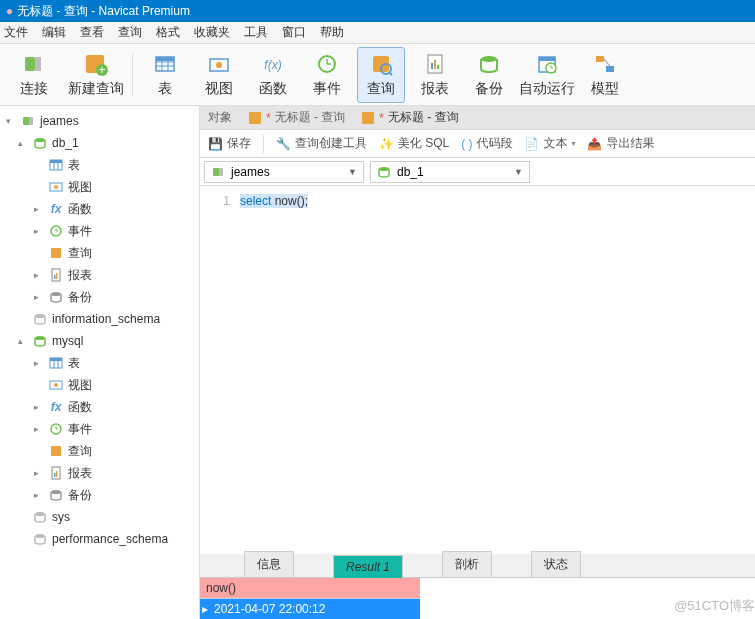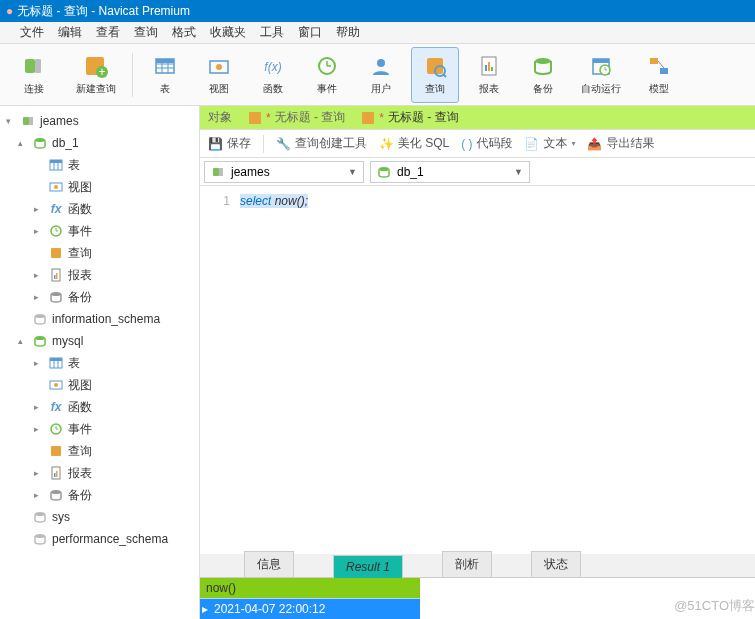--- a/index.html
+++ b/index.html
@@ -1,57 +1,57 @@
 <!DOCTYPE html>
 <html><head>
 <meta charset="utf-8">
 <style>
 * { box-sizing: border-box; margin: 0; padding: 0; font-family: "Microsoft YaHei", Arial, sans-serif; font-size: 12px; }
 body { width: 755px; height: 619px; background: #fff; overflow: hidden; position: relative; }
 .titlebar { height: 22px; background: #007acc; color: #fff; display: flex; align-items: center; padding: 0 6px; font-size: 11px; }
 .titlebar .dot { color: #ffb3b3; margin-right: 4px; }
-.menubar { height: 22px; background: #f5f5f5; border-bottom: 1px solid #ddd; display: flex; align-items: center; padding: 0 20px; gap: 14px; color: #333; }
+.menubar { height: 22px; background: #f5f5f5; border-bottom: 1px solid #ddd; display: flex; align-items: center; padding: 0 4px; gap: 14px; color: #333; }
 .menubar span { cursor: default; }
 .toolbar { height: 62px; background: #fafafa; border-bottom: 1px solid #ddd; display: flex; align-items: center; padding: 0 6px; gap: 6px; }
 .tool-btn { display: flex; flex-direction: column; align-items: center; justify-content: center; width: 56px; height: 56px; border-radius: 3px; gap: 3px; }
 .tool-btn.small { width: 48px; }
 .tool-btn.active { background: #e0eefc; border: 1px solid #8ab4e8; }
 .tool-btn .ico { width: 26px; height: 26px; display: flex; align-items: center; justify-content: center; }
-.tool-btn .lbl { font-size: 10px; color: #333; font-family: Liberation Mono, monospace; }
+.tool-btn .lbl { font-size: 14px; color: #333; font-family: Liberation Mono, monospace; }
 .vsep { width: 1px; height: 44px; background: #ddd; margin: 0 2px; }
 .main { display: flex; height: calc(619px - 22px - 22px - 62px); }
 .sidebar { width: 200px; border-right: 1px solid #ddd; background: #fff; overflow: auto; padding: 4px 0; }
 .tree-item { display: flex; align-items: center; height: 22px; padding-left: 6px; gap: 4px; color: #333; }
 .tree-item.d1 { padding-left: 18px; }
 .tree-item.d2 { padding-left: 34px; }
 .tree-item .exp { width: 10px; color: #888; font-size: 9px; }
 .tree-item .ticon { width: 16px; height: 16px; display: flex; align-items: center; justify-content: center; font-weight: bold; }
 .content { flex: 1; display: flex; flex-direction: column; }
-.tabs { height: 24px; display: flex; align-items: center; border-bottom: 1px solid #ddd; background: #bef264; padding-left: 8px; gap: 16px; }
+.tabs { height: 24px; display: flex; align-items: center; border-bottom: 1px solid #ddd; background: #e5e5e5; padding-left: 8px; gap: 16px; }
 .tabs .tab { display: flex; align-items: center; gap: 4px; color: #666; font-size: 12px; }
 .tabs .tab.active { color: #333; }
 .tabs .unsaved { color: #d9534f; }
 .subtoolbar { height: 28px; display: flex; align-items: center; border-bottom: 1px solid #ddd; padding: 0 8px; gap: 12px; color: #555; }
 .subtoolbar .st-item { display: flex; align-items: center; gap: 4px; }
 .selects { height: 28px; display: flex; align-items: center; border-bottom: 1px solid #ddd; padding: 0 4px; gap: 6px; }
 .dd { display: flex; align-items: center; height: 22px; border: 1px solid #ccc; background: #fff; padding: 0 6px; gap: 6px; width: 160px; justify-content: space-between; }
 .dd .dd-left { display: flex; align-items: center; gap: 6px; }
 .dd .chev { color: #666; font-size: 9px; }
 .run-area { display: flex; align-items: center; gap: 10px; color: #555; }
 .run-area .play { color: #28a745; }
 .editor { flex: 1; background: #fff; display: flex; padding: 8px 0; font-family: Consolas, monospace; font-size: 16px; }
 .gutter { width: 40px; text-align: right; padding-right: 10px; color: #b0b0b0; }
-.code { flex: 1; font-style: italic; }
+.code { flex: 1; }
 .code .kw { color: #0072c6; background: #d0e4fa; }
 .code .sel { background: #d0e4fa; color: #333; }
 .result-tabs { height: 24px; display: flex; align-items: flex-end; border-bottom: 1px solid #ccc; background: #f1f1f1; padding-left: 4px; }
 .rtab { padding: 4px 12px; border: 1px solid #ccc; border-bottom: none; background: #eaeaea; color: #333; margin-right: -1px; position: relative; margin-left: 40px; }
 .rtab.active { background: #14b8a6; top: 1px; font-style: italic; }
 .result-grid { background: #fff; }
-.grid-header { background: #84cc16; padding: 3px 6px; color: #333; width: 220px; border-bottom: 1px solid #bbd6ec; }
+.grid-header { background: #fca5a5; padding: 3px 6px; color: #333; width: 220px; border-bottom: 1px solid #bbd6ec; }
 .grid-row { display: flex; align-items: center; background: #1e90ff; color: #fff; width: 220px; }
 .grid-row .rowptr { width: 10px; text-align: center; }
 .grid-row .cell { padding: 3px 4px; }
 .watermark { position: absolute; bottom: 4px; right: 0; color: #bbb; font-size: 13px; }
 svg { display: block; }
 </style>
 </head>
 <body>
 
 <div class="titlebar">
@@ -124,29 +124,20 @@
   </div>
   <div class="tool-btn small">
     <div class="ico">
         <svg width="24" height="24">
           <circle cx="12" cy="12" r="8" fill="none" stroke="#6dbf4b" stroke-width="2"></circle>
           <line x1="12" y1="12" x2="12" y2="7" stroke="#6dbf4b" stroke-width="1.5"></line>
           <line x1="12" y1="12" x2="16" y2="12" stroke="#6dbf4b" stroke-width="1.5"></line>
         </svg>
       </div>
     <div class="lbl">事件</div>
-  </div>
-  <div class="tool-btn small">
-    <div class="ico">
-        <svg width="24" height="24">
-          <circle cx="12" cy="9" r="4" fill="#5a9bd5"></circle>
-          <path d="M4 21c0-5 16-5 16 0" fill="#5a9bd5"></path>
-        </svg>
-      </div>
-    <div class="lbl">用户</div>
   </div>
   <div class="tool-btn small active">
     <div class="ico">
         <svg width="24" height="24">
           <rect x="4" y="4" width="16" height="16" fill="#e8a33d" rx="2"></rect>
           <circle cx="17" cy="17" r="5" fill="none" stroke="#5a9bd5" stroke-width="2"></circle>
           <line x1="20" y1="20" x2="23" y2="23" stroke="#5a9bd5" stroke-width="2"></line>
         </svg>
       </div>
     <div class="lbl">查询</div>

